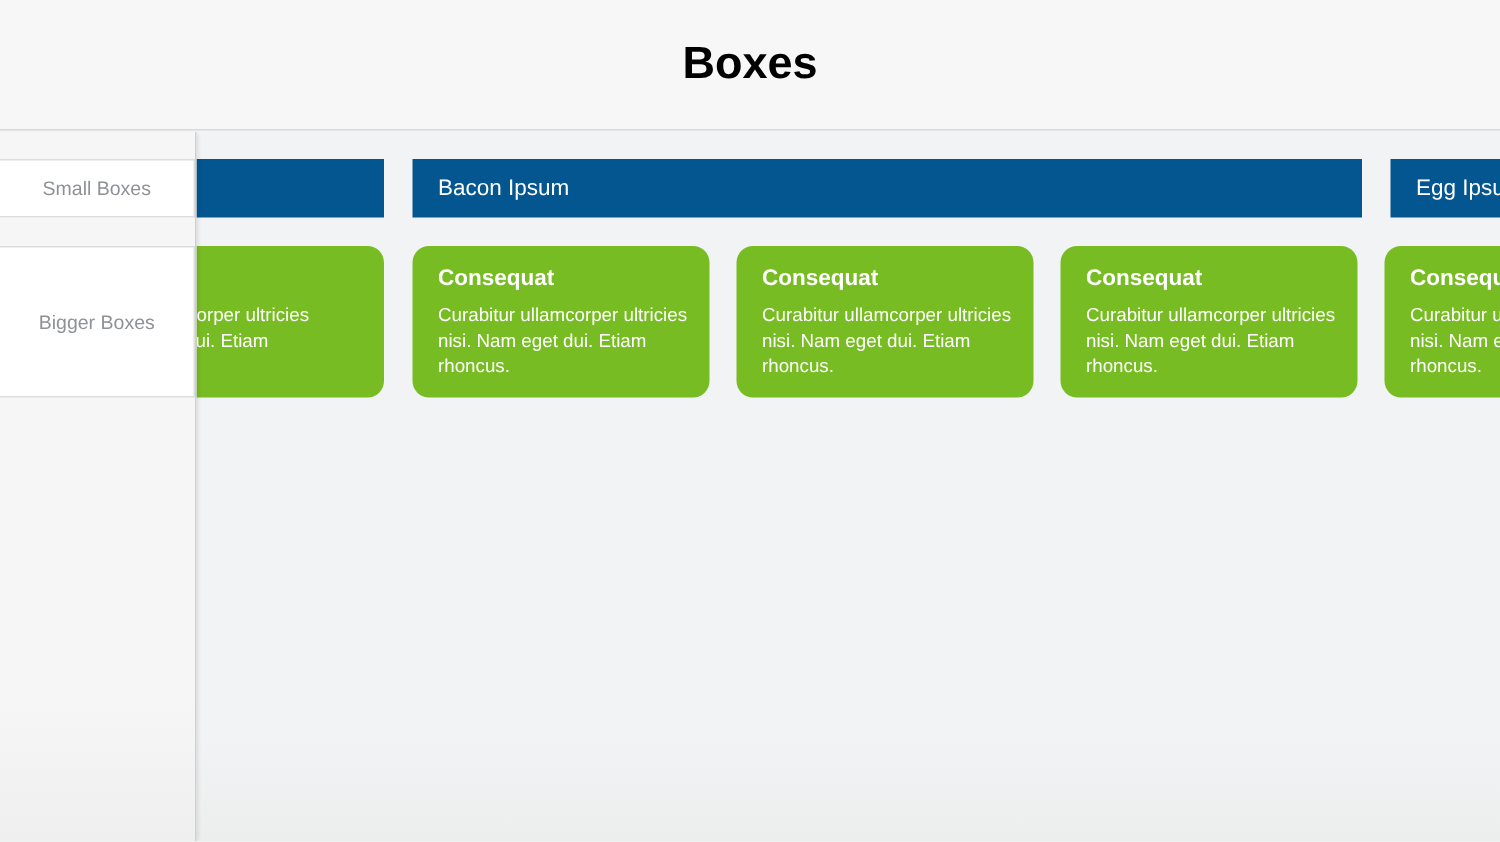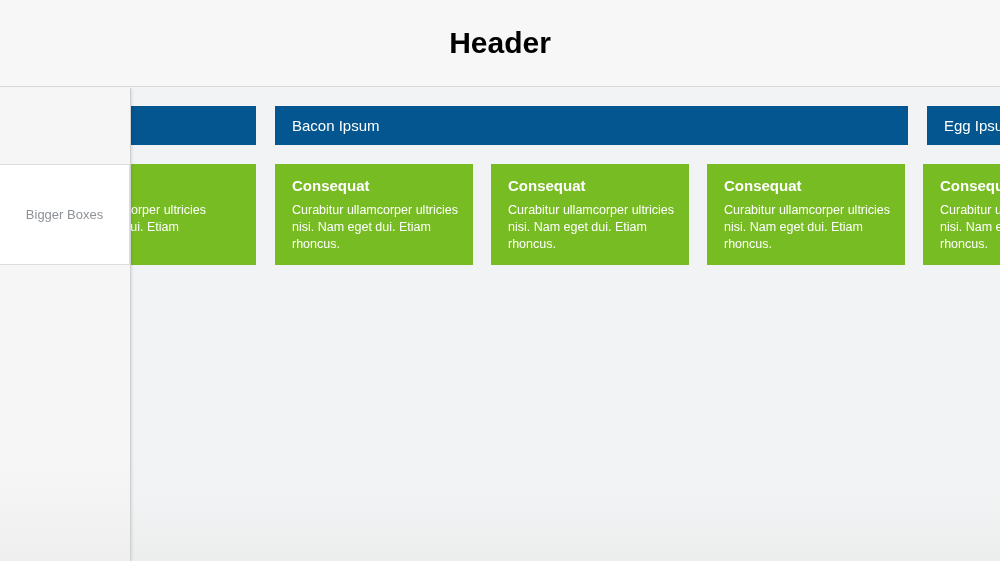--- a/index.html
+++ b/index.html
@@ -129,20 +129,21 @@
     white-space: nowrap;
     font-weight: normal;
     line-height: 1;
   }
 
   
   .box-bigger {
     height: 101px;
     background: #78bc23;
     padding: 14px 16px 0 17px;
+    border-radius: 11px;
   }
   .box-bigger .box-title {
     font-size: 15px;
     font-weight: bold;
     line-height: 1.1;
     margin: 0 0 7px 0;
     white-space: nowrap;
   }
   .box-bigger .box-body {
     font-size: 12.5px;
@@ -150,26 +151,29 @@
     margin: 0;
     width: 168px;
   }
 </style>
 </head>
 <body>
 
 <div id="app">
 
   <div id="header">
-    <h1 id="header-title">Header</h1>
+    <h1 id="header-title">Boxes</h1>
   </div>
 
   <div id="body-area">
 
     <div id="sidebar">
+      <div id="side-label-small" class="side-label">
+        <span>Small Boxes</span>
+      </div>
       <div id="side-label-bigger" class="side-label">
         <span>Bigger Boxes</span>
       </div>
     </div>
 
     <div id="content">
       <div id="content-track">
 
         <div id="row-small" class="row">
             <div class="box box-small" style="left: 0px; width: 233px;">

